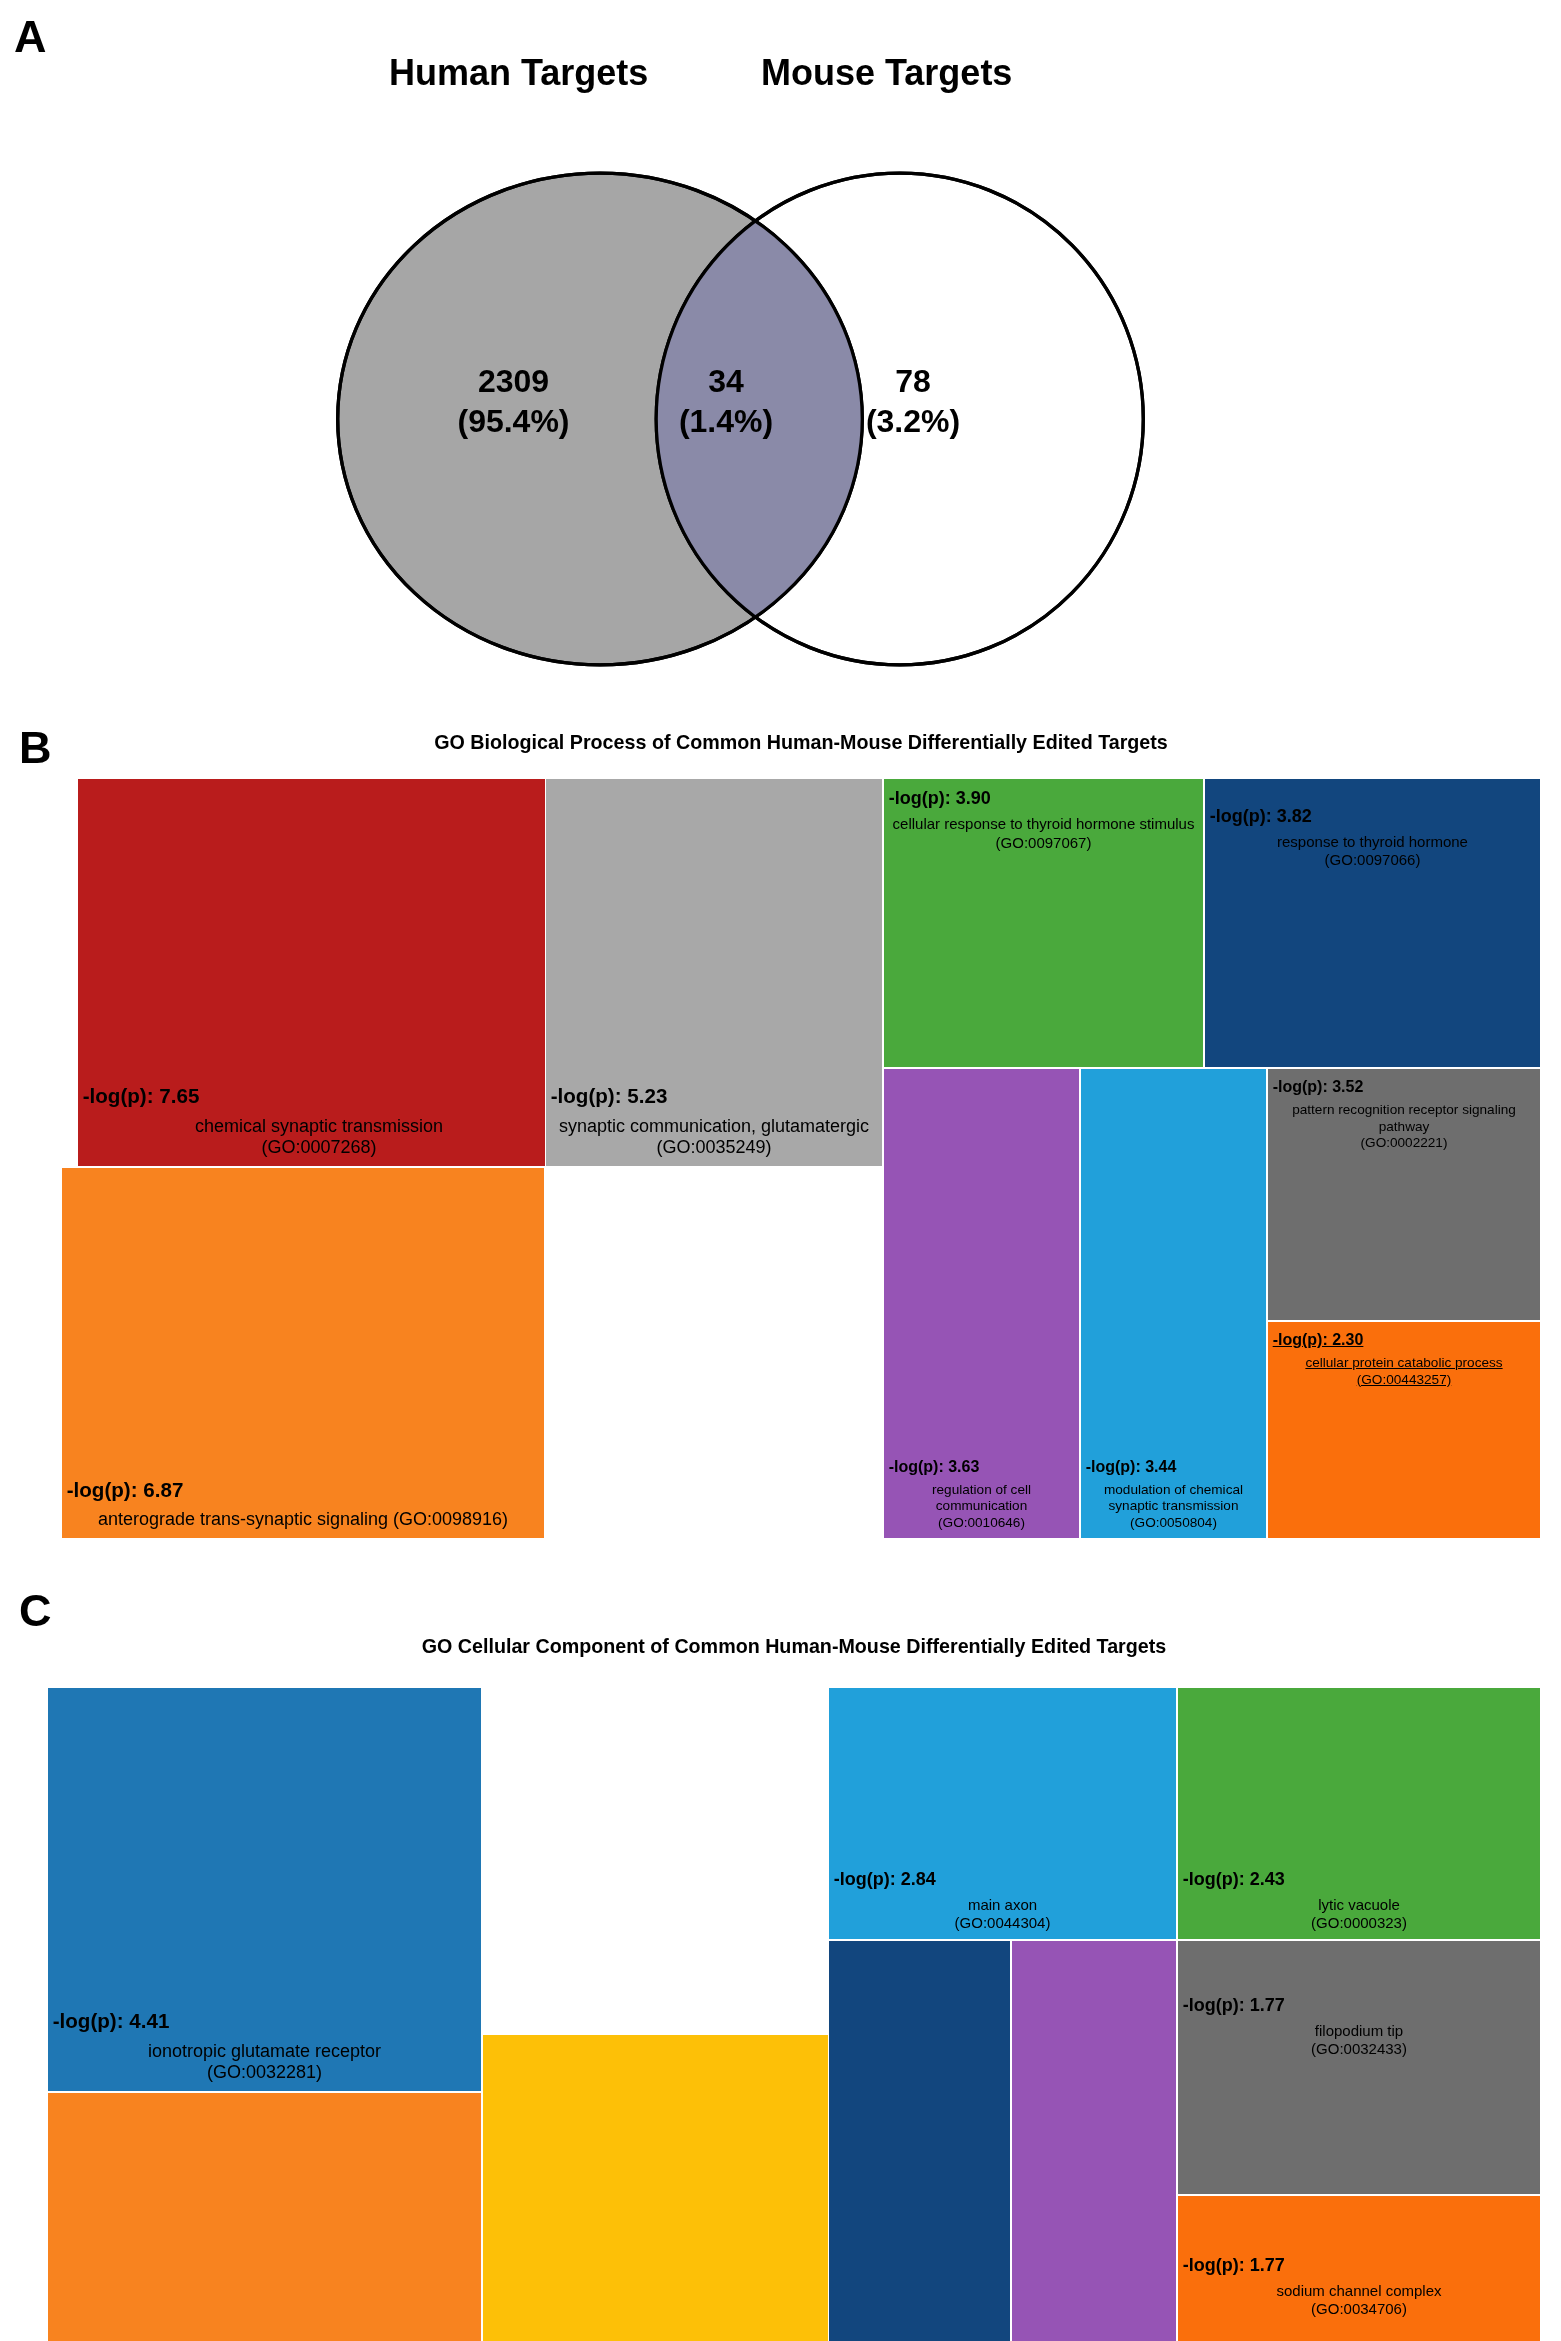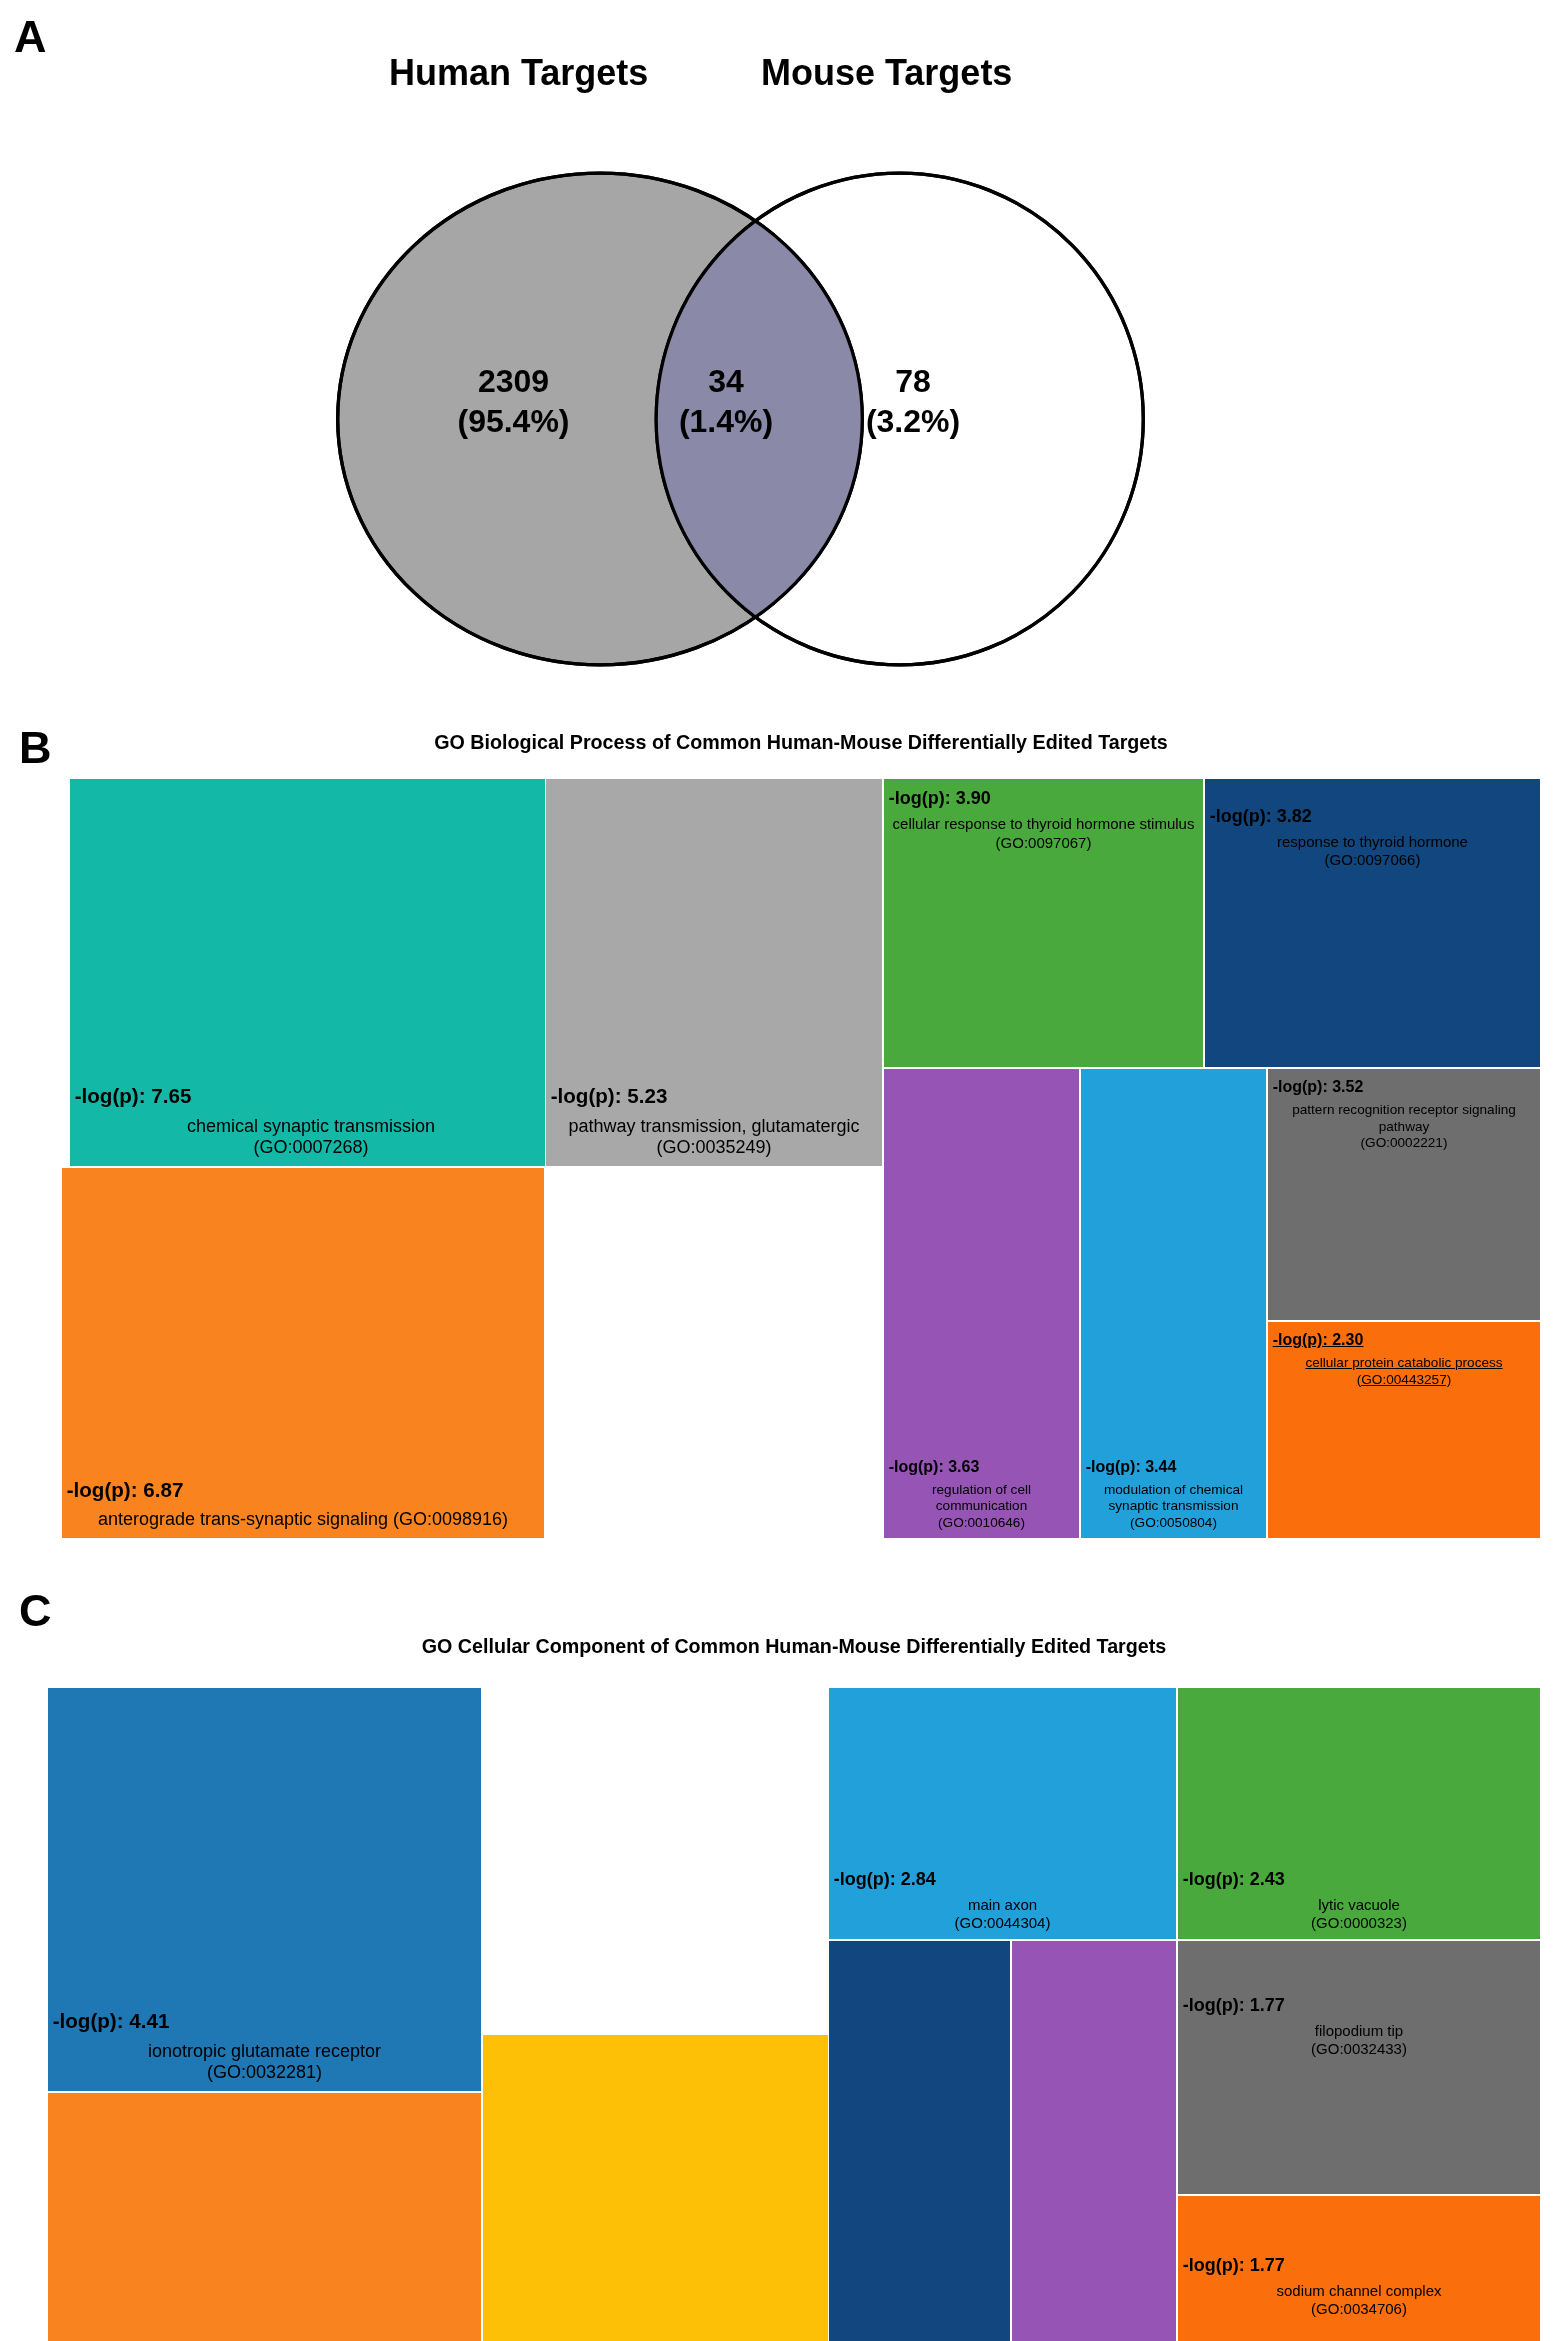--- a/index.html
+++ b/index.html
@@ -151,29 +151,29 @@
   </div>
 </div>
 
 <div class="panel-letter" id="letter-b">B</div>
 
 <div class="tm-panel" id="panel-b" style="left:61px; top:731px; width:1480px; height:810px;">
   <div class="tm-title">GO Biological Process of Common Human-Mouse Differentially Edited Targets</div>
 
   <div class="tm-area" style="left:0; top:47px; width:1480px; height:761px;">
 
-    <div class="tile" style="left:8px; top:0; width:484px; height:389px; background:#14b8a6;">
+    <div class="tile" style="left:16px; top:0; width:484px; height:389px; background:#b91c1c;">
       <div class="tile-p">-log(p): 7.65</div>
       <div class="tile-name">chemical synaptic transmission</div>
       <div class="tile-name">(GO:0007268)</div>
     </div>
 
     <div class="tile" style="left:484px; top:0; width:338px; height:389px; background:#a8a8a8;">
       <div class="tile-p">-log(p): 5.23</div>
-      <div class="tile-name">pathway transmission, glutamatergic</div>
+      <div class="tile-name">synaptic communication, glutamatergic</div>
       <div class="tile-name">(GO:0035249)</div>
     </div>
 
     <div class="tile top sm" style="left:822px; top:0; width:321px; height:290px; background:#4aa93c;">
       <div class="tile-p">-log(p): 3.90</div>
       <div class="tile-name">cellular response to thyroid hormone stimulus</div>
       <div class="tile-name">(GO:0097067)</div>
     </div>
 
     <div class="tile top sm" style="left:1143px; top:0; width:337px; height:290px; background:#12467e; padding-top:27px;">

